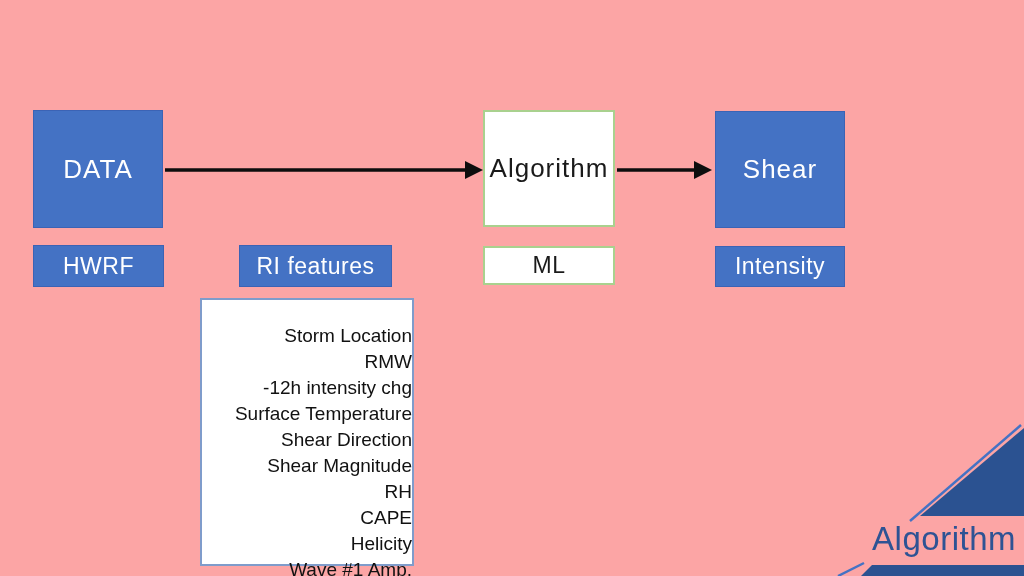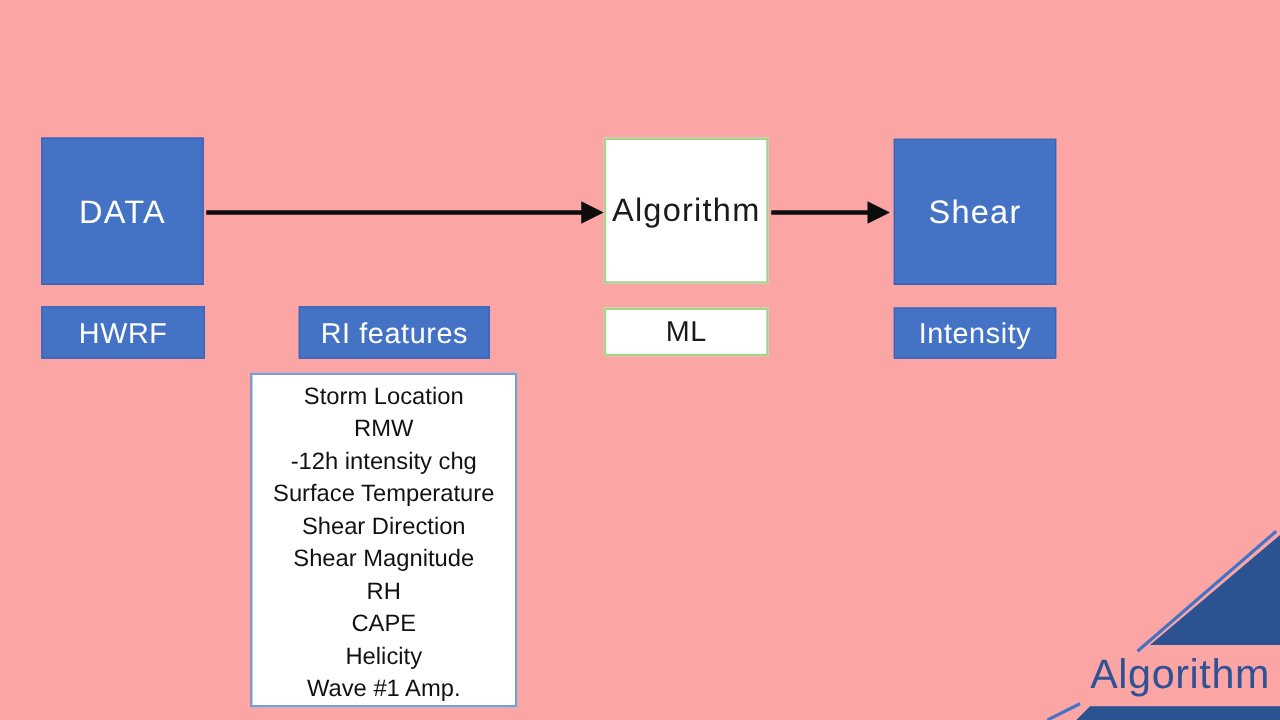--- a/index.html
+++ b/index.html
@@ -43,22 +43,22 @@
 
   .features {
     position: absolute;
     left: 200px; top: 298px;
     width: 214px; height: 268px;
     background: #ffffff;
     border: 2px solid #7F9CCB;
     color: #111111;
     font-size: 19px;
     line-height: 26px;
-    text-align: center;
-    padding-top: 5px;
+    text-align: right;
+    padding-top: 23px;
   }
   .connectors, .decor {
     position: absolute;
     left: 0; top: 0;
     width: 1024px; height: 576px;
     pointer-events: none;
   }
   .slide-title {
     position: absolute;
     top: 520px;

